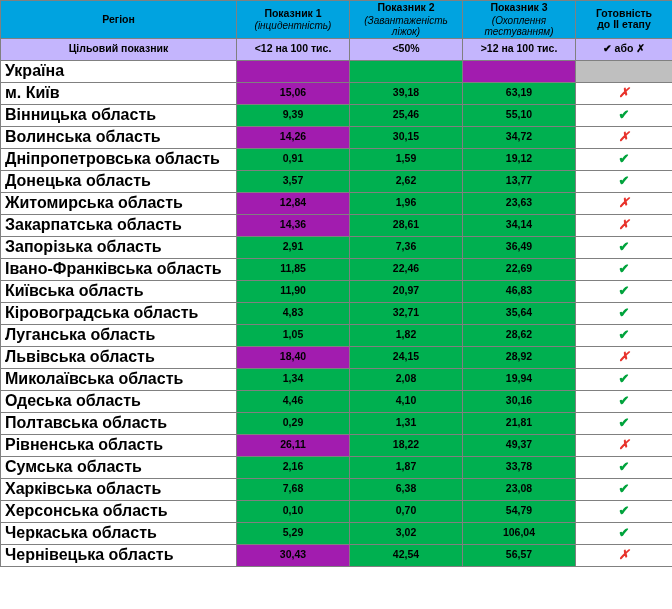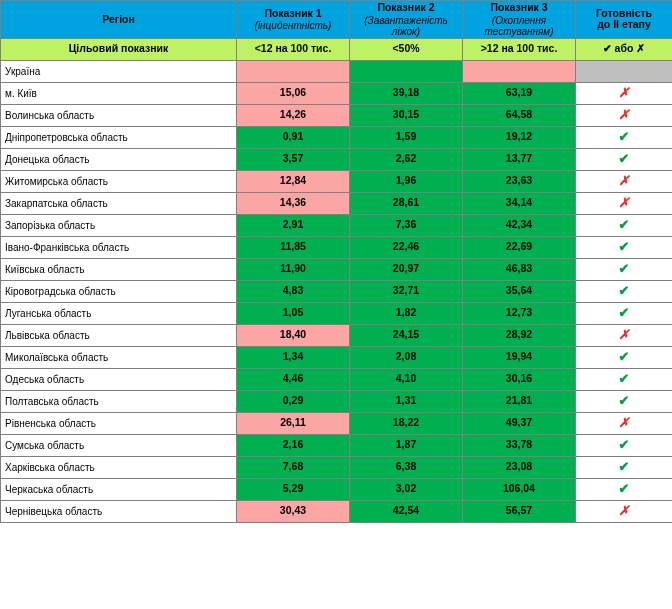--- a/index.html
+++ b/index.html
@@ -42,50 +42,50 @@
     padding: 1px 2px;
   }
   thead th .sub {
     display: block;
     font-size: 10px;
     font-weight: normal;
     font-style: italic;
     margin-top: 1px;
   }
   tr.target-row td {
-    background: #bef264;
+    background: #c4b5fd;
     font-weight: bold;
     font-size: 10.5px;
     text-align: center;
     height: 19px;
     padding: 1px 2px;
   }
   tr.target-row td.region-cell {
     text-align: center;
   }
   td.region-cell {
     text-align: left;
     padding-left: 4px;
-    font-size: 10px;
-    font-weight: normal;
+    font-size: 16px;
+    font-weight: bold;
     background: #ffffff;
     height: 21px;
   }
   td.val {
     text-align: center;
     font-size: 10.5px;
     font-weight: bold;
   }
   td.ready {
     text-align: center;
     font-size: 12px;
     font-weight: bold;
   }
   .g { background: #00b050; color: #000000; }
-  .y { background: #fca5a5; color: #000000; }
+  .y { background: #a21caf; color: #000000; }
   .w { background: #ffffff; color: #000000; }
   .gray { background: #bfbfbf; }
   .check { color: #00a33c; font-size: 13px; }
   .cross { color: #e8322b; font-size: 13px; font-style: italic; font-weight: bold; }
 </style>
 </head>
 <body>
 
 <table>
   <colgroup>
@@ -132,24 +132,31 @@
         <td class="ready gray"></td>
       </tr>
       <tr>
         <td class="region-cell">м. Київ</td>
         <td class="val y">15,06</td>
         <td class="val g">39,18</td>
         <td class="val g">63,19</td>
         <td class="ready w"><span class="cross">✗</span></td>
       </tr>
       <tr>
+        <td class="region-cell">Вінницька область</td>
+        <td class="val g">9,39</td>
+        <td class="val g">25,46</td>
+        <td class="val g">55,10</td>
+        <td class="ready w"><span class="check">✔</span></td>
+      </tr>
+      <tr>
         <td class="region-cell">Волинська область</td>
         <td class="val y">14,26</td>
         <td class="val g">30,15</td>
-        <td class="val g">64,58</td>
+        <td class="val g">34,72</td>
         <td class="ready w"><span class="cross">✗</span></td>
       </tr>
       <tr>
         <td class="region-cell">Дніпропетровська область</td>
         <td class="val g">0,91</td>
         <td class="val g">1,59</td>
         <td class="val g">19,12</td>
         <td class="ready w"><span class="check">✔</span></td>
       </tr>
       <tr>
@@ -170,21 +177,21 @@
         <td class="region-cell">Закарпатська область</td>
         <td class="val y">14,36</td>
         <td class="val g">28,61</td>
         <td class="val g">34,14</td>
         <td class="ready w"><span class="cross">✗</span></td>
       </tr>
       <tr>
         <td class="region-cell">Запорізька область</td>
         <td class="val g">2,91</td>
         <td class="val g">7,36</td>
-        <td class="val g">42,34</td>
+        <td class="val g">36,49</td>
         <td class="ready w"><span class="check">✔</span></td>
       </tr>
       <tr>
         <td class="region-cell">Івано-Франківська область</td>
         <td class="val g">11,85</td>
         <td class="val g">22,46</td>
         <td class="val g">22,69</td>
         <td class="ready w"><span class="check">✔</span></td>
       </tr>
       <tr>
@@ -198,21 +205,21 @@
         <td class="region-cell">Кіровоградська область</td>
         <td class="val g">4,83</td>
         <td class="val g">32,71</td>
         <td class="val g">35,64</td>
         <td class="ready w"><span class="check">✔</span></td>
       </tr>
       <tr>
         <td class="region-cell">Луганська область</td>
         <td class="val g">1,05</td>
         <td class="val g">1,82</td>
-        <td class="val g">12,73</td>
+        <td class="val g">28,62</td>
         <td class="ready w"><span class="check">✔</span></td>
       </tr>
       <tr>
         <td class="region-cell">Львівська область</td>
         <td class="val y">18,40</td>
         <td class="val g">24,15</td>
         <td class="val g">28,92</td>
         <td class="ready w"><span class="cross">✗</span></td>
       </tr>
       <tr>
@@ -251,20 +258,27 @@
         <td class="ready w"><span class="check">✔</span></td>
       </tr>
       <tr>
         <td class="region-cell">Харківська область</td>
         <td class="val g">7,68</td>
         <td class="val g">6,38</td>
         <td class="val g">23,08</td>
         <td class="ready w"><span class="check">✔</span></td>
       </tr>
       <tr>
+        <td class="region-cell">Херсонська область</td>
+        <td class="val g">0,10</td>
+        <td class="val g">0,70</td>
+        <td class="val g">54,79</td>
+        <td class="ready w"><span class="check">✔</span></td>
+      </tr>
+      <tr>
         <td class="region-cell">Черкаська область</td>
         <td class="val g">5,29</td>
         <td class="val g">3,02</td>
         <td class="val g">106,04</td>
         <td class="ready w"><span class="check">✔</span></td>
       </tr>
       <tr>
         <td class="region-cell">Чернівецька область</td>
         <td class="val y">30,43</td>
         <td class="val g">42,54</td>

